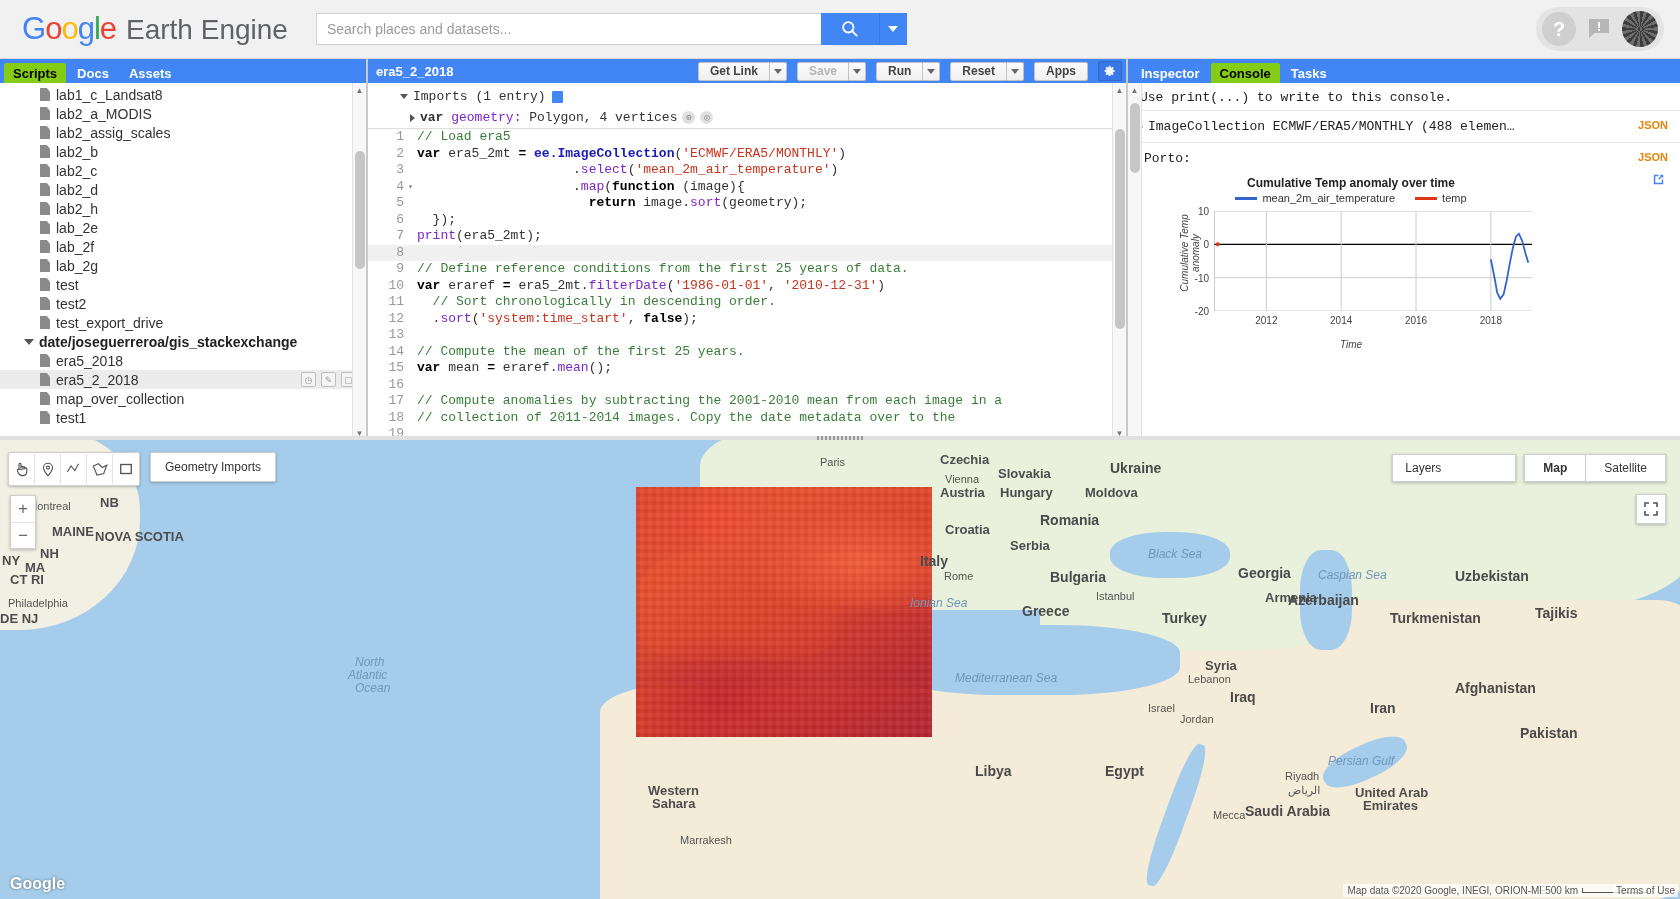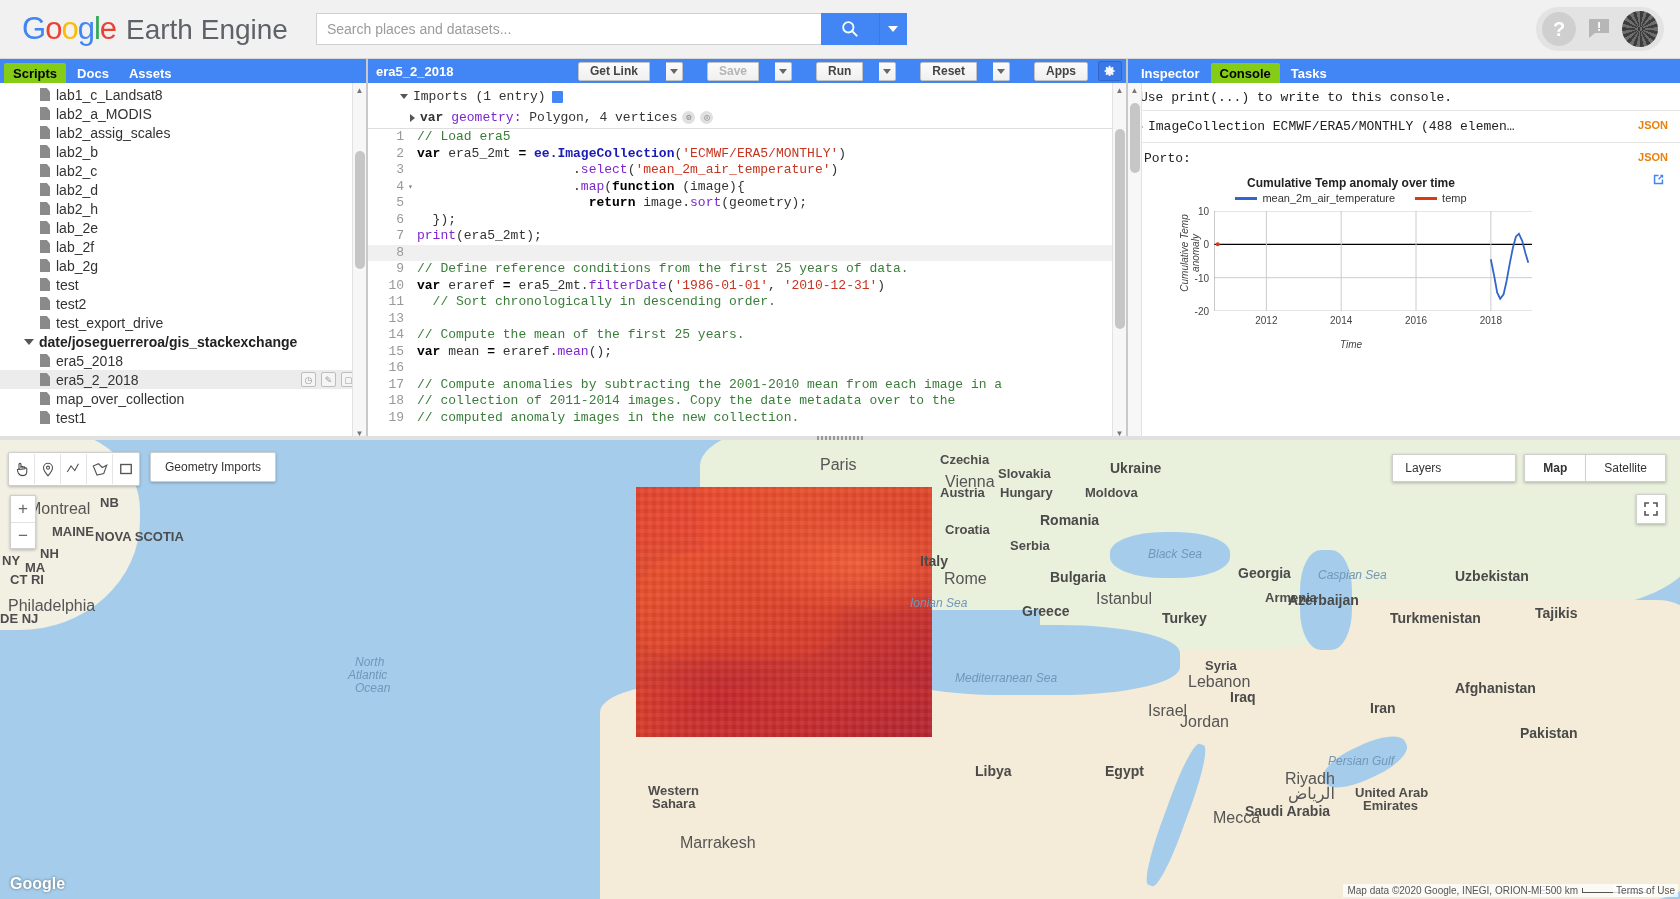--- a/index.html
+++ b/index.html
@@ -76,21 +76,21 @@
   .scrollbar-v {
     position:absolute; right:0; top:24px; bottom:0; width:14px; background:#f7f7f7; border-left:1px solid #e2e2e2; cursor:pointer;
   }
   .sb-arrow { height:14px; display:flex; align-items:center; justify-content:center; font-size:8px; color:#777; }
   .sb-thumb { position:absolute; left:2px; width:10px; background:#c6c6c6; border-radius:5px; }
 
   
   .ed-head { height:24px; background:#4285F4; display:flex; align-items:center; padding-left:8px; }
   .ed-title { color:#fff; font-weight:bold; font-size:13px; }
   .ed-tools { margin-left:auto; display:flex; align-items:center; gap:0; padding-right:4px; }
-  .btn-grp { display:flex; margin-left:24px;gap:16px; }
+  .btn-grp { display:flex; margin-left:10px; }
   .btn {
     height:19px; padding:0 11px; font-size:12px; font-weight:bold; color:#444;
     background:linear-gradient(#fbfbfb,#f0f0f0); border:1px solid #c2c2c2; border-radius:2px;
     display:flex;align-items:center;cursor:pointer; font-family:"Liberation Sans", sans-serif;
   }
   .btn.disabled { color:#b5b5b5; }
   .btn-arrow { width:17px; padding:0; justify-content:center; border-left:none; border-radius:0 2px 2px 0; }
   .btn-main { border-radius:2px 0 0 2px; }
   .caret-dark { width:0;height:0;border-left:4px solid transparent;border-right:4px solid transparent;border-top:5px solid #666; }
   .gear-btn { width:24px;height:20px;margin-left:10px;background:#3b78e7;border:1px solid #3267c9;border-radius:2px;display:flex;align-items:center;justify-content:center;cursor:pointer; }
@@ -144,21 +144,21 @@
          background:#aadaff; }
   .ocean { position:absolute; inset:0; background:#a5cdeb; }
   .land { position:absolute; background:#f2efe3; }
   .desert { position:absolute; background:#f4ecd8; }
   .green { position:absolute; background:#e9f0dc; }
   .sea { position:absolute; background:#a5cdeb; }
   .map-label { position:absolute; font-size:12px; color:#5b5b5b; font-family:"Liberation Sans",sans-serif; white-space:nowrap; }
   .map-label.country { font-weight:bold; font-size:13px; color:#4d4d4d; }
   .map-label.big { font-weight:bold; font-size:14px; color:#4a4a4a; }
   .map-label.water { color:#7296b8; font-style:italic; }
-  .map-label.city { color:#555; font-size:16px; }
+  .map-label.city { color:#555; font-size:11px; }
 
   .overlay-raster {
     position:absolute; left:636px; top:47px; width:296px; height:250px;
     background:
       radial-gradient(ellipse 60% 45% at 30% 85%, #c21820 0%, rgba(194,24,32,0) 60%),
       radial-gradient(ellipse 70% 40% at 75% 30%, #f2502a 0%, rgba(242,80,42,0) 55%),
       radial-gradient(ellipse 50% 30% at 20% 15%, #ef3b22 0%, rgba(239,59,34,0) 60%),
       linear-gradient(150deg,#ea3b1f 0%, #e8421f 25%, #d9321c 55%, #c31d20 80%, #b01524 100%);
     opacity:0.92;
   }
@@ -387,27 +387,28 @@
           <div class="code-line"><span class="ln">2</span><span class="fold"></span><span class="pl"><span class="kw">var</span> era5_2mt <span class="kw">=</span> <span class="ns">ee.ImageCollection</span>(<span class="str">'ECMWF/ERA5/MONTHLY'</span>)</span></div>
           <div class="code-line"><span class="ln">3</span><span class="fold"></span><span class="pl">                    .<span class="fn">select</span>(<span class="str">'mean_2m_air_temperature'</span>)</span></div>
           <div class="code-line"><span class="ln">4</span><span class="fold">▾</span><span class="pl">                    .<span class="fn">map</span>(<span class="kw">function</span> (image){</span></div>
           <div class="code-line"><span class="ln">5</span><span class="fold"></span><span class="pl">                      <span class="kw">return</span> image.<span class="fn">sort</span>(geometry);</span></div>
           <div class="code-line"><span class="ln">6</span><span class="fold"></span><span class="pl">  });</span></div>
           <div class="code-line"><span class="ln">7</span><span class="fold"></span><span class="pl"><span class="fn">print</span>(era5_2mt);</span></div>
           <div class="code-line cur"><span class="ln">8</span><span class="fold"></span><span class="pl"></span></div>
           <div class="code-line"><span class="ln">9</span><span class="fold"></span><span class="pl"><span class="cm">// Define reference conditions from the first 25 years of data.</span></span></div>
           <div class="code-line"><span class="ln">10</span><span class="fold"></span><span class="pl"><span class="kw">var</span> eraref <span class="kw">=</span> era5_2mt.<span class="fn">filterDate</span>(<span class="str">'1986-01-01'</span>, <span class="str">'2010-12-31'</span>)</span></div>
           <div class="code-line"><span class="ln">11</span><span class="fold"></span><span class="pl">  <span class="cm">// Sort chronologically in descending order.</span></span></div>
+          <div class="code-line"><span class="ln">12</span><span class="fold"></span><span class="pl">  .<span class="fn">sort</span>(<span class="str">'system:time_start'</span>, <span class="kw">false</span>);</span></div>
           <div class="code-line"><span class="ln">13</span><span class="fold"></span><span class="pl"></span></div>
           <div class="code-line"><span class="ln">14</span><span class="fold"></span><span class="pl"><span class="cm">// Compute the mean of the first 25 years.</span></span></div>
           <div class="code-line"><span class="ln">15</span><span class="fold"></span><span class="pl"><span class="kw">var</span> mean <span class="kw">=</span> eraref.<span class="fn">mean</span>();</span></div>
           <div class="code-line"><span class="ln">16</span><span class="fold"></span><span class="pl"></span></div>
           <div class="code-line"><span class="ln">17</span><span class="fold"></span><span class="pl"><span class="cm">// Compute anomalies by subtracting the 2001-2010 mean from each image in a</span></span></div>
           <div class="code-line"><span class="ln">18</span><span class="fold"></span><span class="pl"><span class="cm">// collection of 2011-2014 images. Copy the date metadata over to the</span></span></div>
-          <div class="code-line"><span class="ln">19</span><span class="fold"></span><span class="pl"><span class="cm">// computed anomaly images in the new collection.</span></span></div>
+          <div class="code-line"><span class="ln">19</span><span class="fold"></span></div>
         </div>
       <div class="scrollbar-v" style="top:24px;">
         <div class="sb-arrow">▲</div>
         <div class="sb-thumb" style="top:46px;height:200px;"></div>
         <div class="sb-arrow" style="position:absolute;bottom:0;left:0;right:0;">▼</div>
       </div>
     </div>
 
     <div class="panel-console">
       <div class="tabbar" id="console-tabs">

